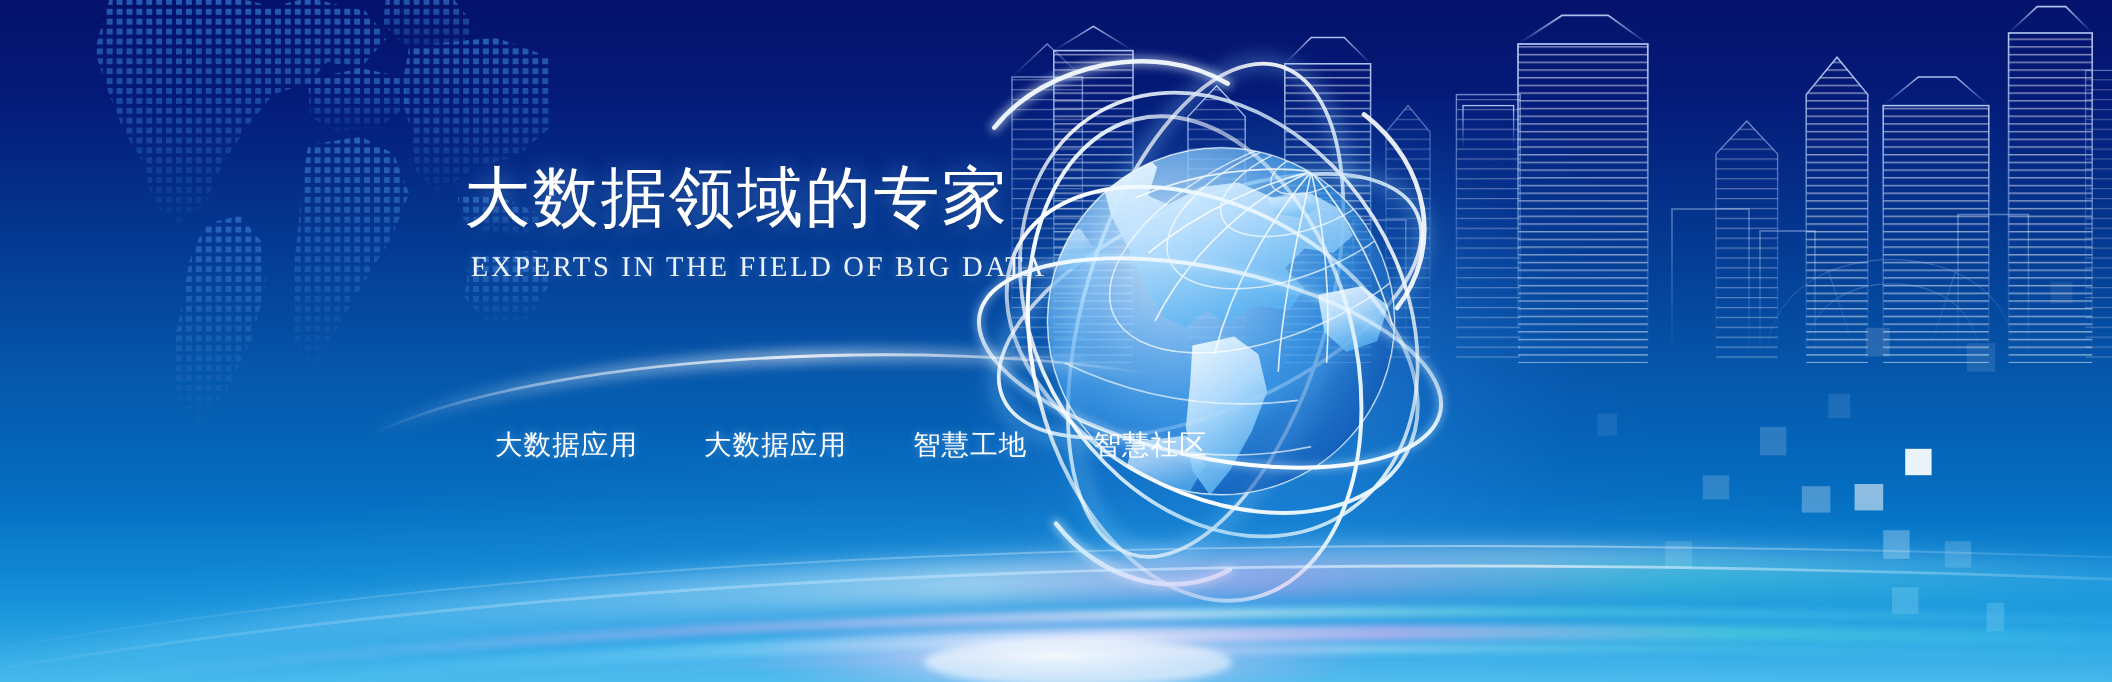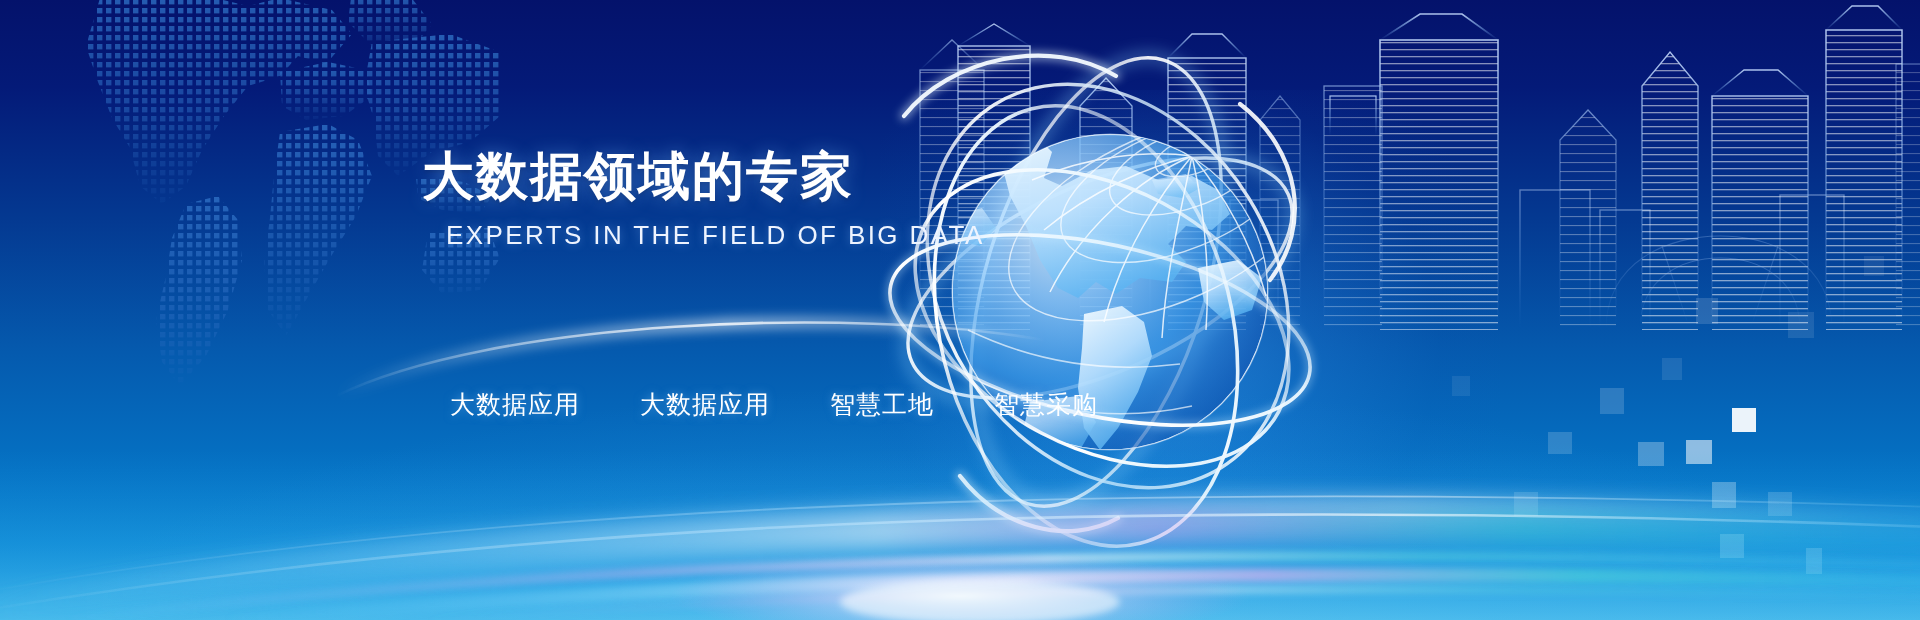--- a/index.html
+++ b/index.html
@@ -85,32 +85,32 @@
   }
 
   
   .copy{
     position:absolute; left:422px; top:150px;
     width:720px;
     z-index:8;
   }
   .headline{
     font-family:"DejaVu Sans","Liberation Sans",sans-serif;
-    font-weight:bold;
-    font-size:52px;
+    font-weight:normal;
+    font-size:60px;
     line-height:1.0;
     letter-spacing:2px;
     color:#ffffff;
     white-space:nowrap;
     text-shadow:0 0 18px rgba(120,190,255,.45), 0 2px 4px rgba(0,20,70,.35);
   }
   .subtitle{
     margin-top:18px;
-    margin-left:24px;
-    font-family:Liberation Sans, sans-serif;
+    margin-left:6px;
+    font-family:Liberation Serif, serif;
     font-size:26px;
     letter-spacing:2.4px;
     color:#eef4ff;
     white-space:nowrap;
     text-shadow:0 0 10px rgba(130,190,255,.45);
   }
   .navrow{
     position:absolute;
     left:450px; top:388px;
     display:flex;
@@ -464,16 +464,16 @@
 
   <div class="copy">
     <div class="headline">大数据领域的专家</div>
     <div class="subtitle">EXPERTS IN THE FIELD OF BIG DATA</div>
   </div>
 
   <div class="navrow">
     <span class="navitem">大数据应用</span>
     <span class="navitem">大数据应用</span>
     <span class="navitem">智慧工地</span>
-    <span class="navitem">智慧采购</span>
+    <span class="navitem">智慧社区</span>
   </div>
 
 </div>
 
 </body></html>

